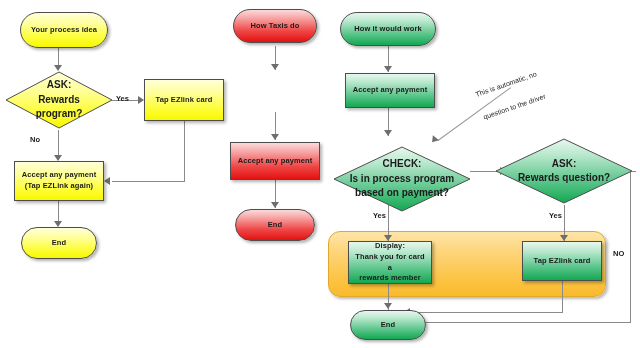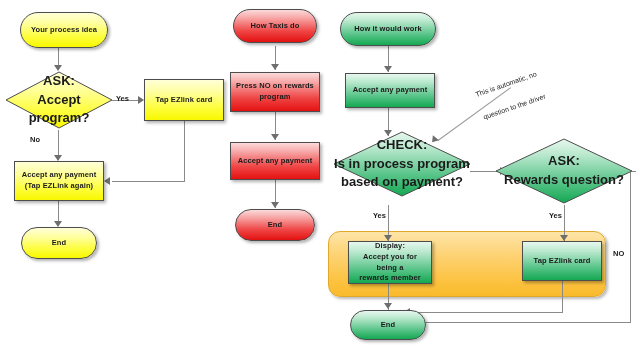--- a/index.html
+++ b/index.html
@@ -54,21 +54,21 @@
   .diamond-wrap { position: absolute; z-index: 5; }
   .diamond-wrap svg { position: absolute; left: 0; top: 0; overflow: visible; }
   .diamond-label {
     position: absolute;
     left: 0; top: 0;
     width: 100%; height: 100%;
     display: flex;
     align-items: center;
     justify-content: center;
     text-align: center;
-    font-size: 13px;
+    font-size: 10px;
     font-weight: bold;
     color: #1b1b1b;
     line-height: 1.45;
     pointer-events: none;
   }
 
   
   .line {
     position: absolute;
     background: #8a8a8a;
@@ -156,21 +156,21 @@
           <stop offset="32%" stop-color="#ffff9b"></stop>
           <stop offset="70%" stop-color="#fdfd3c"></stop>
           <stop offset="100%" stop-color="#f8f800"></stop>
         </linearGradient>
       </defs>
       <polygon points="55,2 108,30 55,58 2,30" fill="url(#gradYellow1)" stroke="#4d4d4d" stroke-width="1"></polygon>
     </svg>
     <div class="diamond-label">
       <div>
         <div>ASK:</div>
-        <div>Accept</div>
+        <div>Rewards</div>
         <div>program?</div>
       </div>
     </div>
   </div>
 
   <div class="line h" style="left:112px; top:100px; width:30px;"></div>
   <div class="arrow right" style="left:138px; top:96px;"></div>
   <div class="edge-label" style="left:116px; top:94px;">Yes</div>
 
   <div class="node rect fill-yellow" style="left:144px; top:79px; width:80px; height:42px;">
@@ -199,26 +199,20 @@
     <span class="txt">End</span>
   </div>
 
   <div class="node term fill-red" style="left:233px; top:9px; width:84px; height:34px;">
     <span class="txt">How Taxis do</span>
   </div>
 
   <div class="line v" style="left:275px; top:46px; height:24px;"></div>
   <div class="arrow down" style="left:271px; top:64px;"></div>
 
-  <div class="node rect fill-red" style="left:230px; top:72px; width:90px; height:40px;">
-    <span class="txt">
-      <span>Press NO on rewards</span><br>
-      <span>program</span>
-    </span>
-  </div>
 
   <div class="line v" style="left:275px; top:112px; height:28px;"></div>
   <div class="arrow down" style="left:271px; top:134px;"></div>
 
   <div class="node rect fill-red" style="left:230px; top:142px; width:90px; height:38px;">
     <span class="txt">Accept any payment</span>
   </div>
 
   <div class="line v" style="left:275px; top:180px; height:28px;"></div>
   <div class="arrow down" style="left:271px; top:202px;"></div>
@@ -241,21 +235,21 @@
   <div class="line v" style="left:388px; top:108px; height:28px;"></div>
   <div class="arrow down" style="left:384px; top:130px;"></div>
 
   <div class="annot-line" style="left:438px; top:140px; width:90px; transform: rotate(-36deg);"></div>
   <div class="annotation" style="left:470px; top:78px; width:120px;">
     <span>This is automatic, no</span><br>
     <span>question to the driver</span>
   </div>
   <div class="arrow down" style="left:430px; top:137px; transform: rotate(40deg);"></div>
 
-  <div class="diamond-wrap" style="left:332px; top:130px; width:140px; height:68px;">
+  <div class="diamond-wrap" style="left:332px; top:145px; width:140px; height:68px;">
     <svg width="140" height="68" viewBox="0 0 140 68">
       <defs>
         <linearGradient id="gradGreen1" x1="0" y1="0" x2="0" y2="1">
           <stop offset="0%" stop-color="#e7f7ee"></stop>
           <stop offset="25%" stop-color="#b9e8cd"></stop>
           <stop offset="68%" stop-color="#56c387"></stop>
           <stop offset="100%" stop-color="#14a852"></stop>
         </linearGradient>
       </defs>
       <polygon points="70,2 138,34 70,66 2,34" fill="url(#gradGreen1)" stroke="#4d4d4d" stroke-width="1"></polygon>
@@ -294,21 +288,21 @@
 
   <div class="group-box" style="left:328px; top:231px; width:278px; height:66px;"></div>
 
   <div class="line v" style="left:388px; top:205px; height:36px;"></div>
   <div class="arrow down" style="left:384px; top:235px;"></div>
   <div class="edge-label" style="left:373px; top:211px;">Yes</div>
 
   <div class="node rect fill-green" style="left:348px; top:241px; width:84px; height:43px;">
     <span class="txt">
       <span>Display:</span><br>
-      <span>Accept you for being a</span><br>
+      <span>Thank you for card a</span><br>
       <span>rewards member</span>
     </span>
   </div>
 
   <div class="line v" style="left:564px; top:205px; height:36px;"></div>
   <div class="arrow down" style="left:560px; top:235px;"></div>
   <div class="edge-label" style="left:549px; top:211px;">Yes</div>
 
   <div class="node rect fill-green" style="left:522px; top:241px; width:80px; height:40px;">
     <span class="txt">Tap EZlink card</span>

